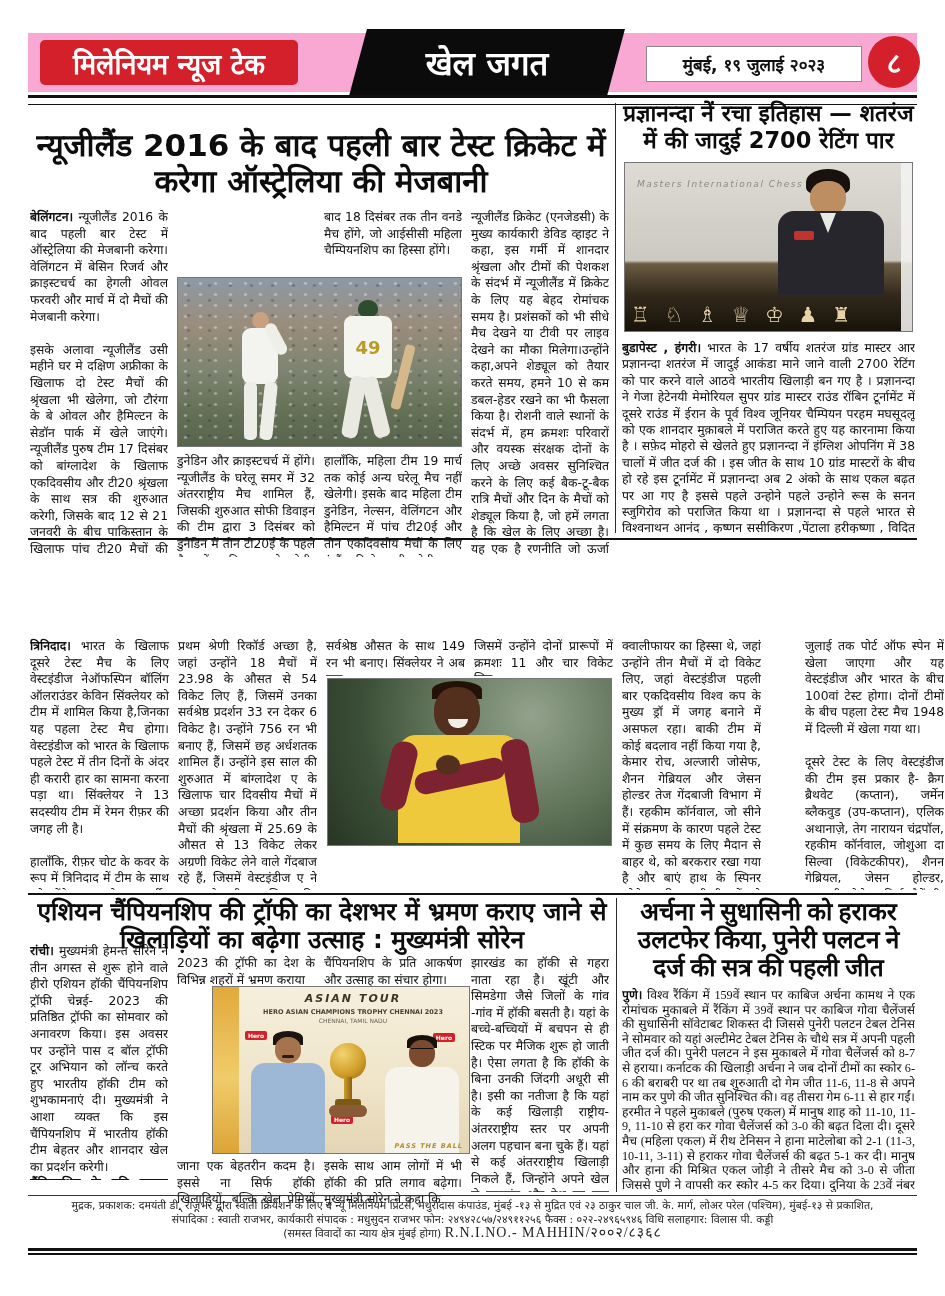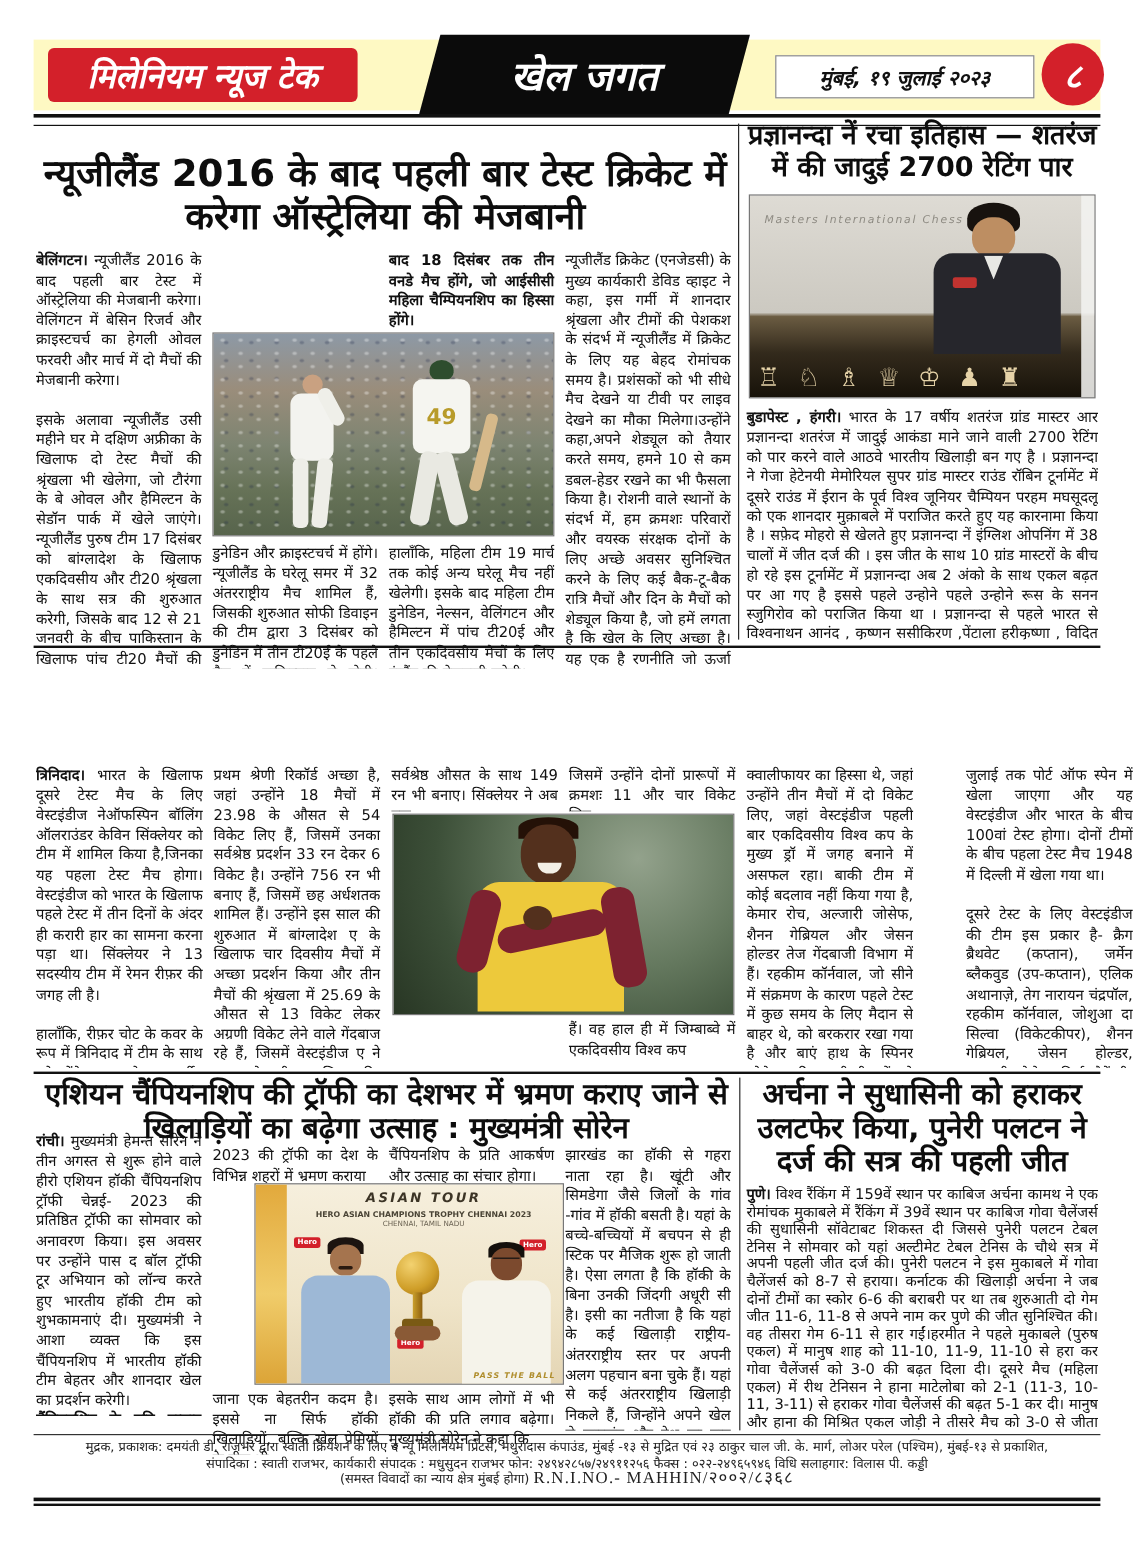--- a/index.html
+++ b/index.html
@@ -1,19 +1,19 @@
 <!DOCTYPE html>
 <html><head>
 <meta charset="utf-8">
 <style>
   html,body{margin:0;padding:0;background:#9a9a9a;}
   .page{position:relative;width:945px;height:1296px;background:#ffffff;margin:0 auto;
         font-family:"DejaVu Sans","Liberation Sans",sans-serif;color:#111;overflow:hidden;}
   
-  .masthead{position:absolute;left:28px;top:33px;width:889px;height:59px;background:#fef9c3;font-style:italic;}
+  .masthead{position:absolute;left:28px;top:33px;width:889px;height:59px;background:#f9a8d4;}
   .brandbox{position:absolute;left:12px;top:7px;width:258px;height:45px;background:#d3202a;
             border-radius:5px;display:flex;align-items:center;justify-content:center;}
   .brandbox span{color:#fff;font-weight:bold;font-size:27px;letter-spacing:0px;transform:scaleY(1.05);}
   .sectionban{position:absolute;left:330px;top:-4px;width:258px;height:67px;background:#0b0b0b;transform:skewX(-15deg);}
   .sectionban .in{transform:skewX(15deg);width:100%;height:100%;display:flex;align-items:center;justify-content:center;
             color:#fff;font-weight:bold;font-size:33px;}
   .datebox{position:absolute;left:618px;top:13px;width:214px;height:34px;background:#fff;border:1px solid #8a8a8a;
             display:flex;align-items:center;justify-content:center;font-weight:bold;font-size:17px;}
   .pagebadge{position:absolute;left:840px;top:3px;width:52px;height:52px;border-radius:50%;background:#d3202a;
             display:flex;align-items:center;justify-content:center;color:#fff;font-weight:bold;font-size:28px;}
@@ -99,21 +99,21 @@
   #art-nz .hl{font-size:31px;line-height:36px;}
   #art-chess{left:622px;top:100px;width:293px;height:433px;}
   #art-chess .hl{font-size:22.5px;line-height:27px;}
   #art-chess .body{position:absolute;left:0;top:240px;width:293px;height:193px;font-size:12.3px;
                    line-height:16.4px;text-align:justify;overflow:hidden;}
   #art-wi{left:30px;top:544px;width:887px;height:346px;}
   #art-wi .hl{font-size:36px;line-height:43px;}
   #art-wi .col{width:139px;}
   #art-hockey{left:30px;top:898px;width:584px;height:294px;}
   #art-hockey .hl{font-size:24.5px;line-height:27.5px;}
-  #art-tt{left:622px;top:898px;width:293px;height:294px;}
+  #art-tt{left:622px;top:898px;width:293px;height:294px;font-family:Liberation Serif, serif;}
   #art-tt .hl{font-size:24.5px;line-height:28px;}
   #art-tt .body{position:absolute;left:0;top:90px;width:293px;height:204px;font-size:12.2px;
                 line-height:14.6px;text-align:justify;overflow:hidden;}
   .subhead{font-weight:bold;}
   
   .footrule{position:absolute;left:28px;top:1195px;width:889px;height:1px;background:#333;}
   .footer{position:absolute;left:28px;top:1199px;width:889px;text-align:center;font-size:10.8px;line-height:13.5px;color:#222;}
   .rni{font-size:14px;font-family:"Liberation Serif","DejaVu Serif",serif;letter-spacing:1px;}
   .botrule{position:absolute;left:28px;top:1248px;width:889px;height:7px;border-top:3px solid #111;border-bottom:2px solid #111;box-sizing:border-box;}
 </style>
@@ -134,21 +134,21 @@
   </div>
   <div class="toprule"></div>
 
   <div class="art" id="art-nz">
     <div class="hl">न्यूजीलैंड 2016 के बाद पहली बार टेस्ट क्रिकेट में करेगा ऑस्ट्रेलिया की मेजबानी</div>
     <div class="col" style="left:0;top:82px;height:348px;">
       <span class="dl">बेलिंगटन।</span><span class="pre"> न्यूजीलैंड 2016 के बाद पहली बार टेस्ट में ऑस्ट्रेलिया की मेजबानी करेगा। वेलिंगटन में बेसिन रिजर्व और क्राइस्टचर्च का हेगली ओवल फरवरी और मार्च में दो मैचों की मेजबानी करेगा।
 
 इसके अलावा न्यूजीलैंड उसी महीने घर मे दक्षिण अफ्रीका के खिलाफ दो टेस्ट मैचों की श्रृंखला भी खेलेगा, जो टौरंगा के बे ओवल और हैमिल्टन के सेडॉन पार्क में खेले जाएंगे। न्यूजीलैंड पुरुष टीम 17 दिसंबर को बांग्लादेश के खिलाफ एकदिवसीय और टी20 श्रृंखला के साथ सत्र की शुरुआत करेगी, जिसके बाद 12 से 21 जनवरी के बीच पाकिस्तान के खिलाफ पांच टी20 मैचों की श्रृंखला होगी, जिससे टी20 विश्व कप के लिए उनकी तैयारी और तेज हो जाएगी। बांग्लादेश के मैच चार स्थानों -</span>
     </div>
-    <div class="col" style="left:294px;top:82px;height:66px;font-weight:bold;">बाद 18 दिसंबर तक तीन वनडे मैच होंगे, जो आईसीसी महिला चैम्पियनशिप का हिस्सा होंगे।</div>
+    <div class="col" style="left:294px;top:82px;height:66px;">बाद 18 दिसंबर तक तीन वनडे मैच होंगे, जो आईसीसी महिला चैम्पियनशिप का हिस्सा होंगे।</div>
 
     <div class="photo cricket" style="left:147px;top:150px;width:285px;height:170px;">
       <div class="cr-p1">
         <div class="cr-head"></div>
         <div class="cr-torso"></div>
         <div class="cr-arm"></div>
         <div class="cr-leg l"></div>
         <div class="cr-leg r"></div>
       </div>
       <div class="cr-p2">
@@ -203,21 +203,20 @@
       <div class="wi-hair"></div>
       <div class="wi-head"></div>
       <div class="wi-smile"></div>
       <div class="wi-torso"></div>
       <div class="wi-sleeve l"></div>
       <div class="wi-sleeve r"></div>
       <div class="wi-arm"></div>
       <div class="wi-hand"></div>
     </div>
 
-    <div class="col" style="left:444px;top:306px;height:40px;">हैं। वह हाल ही में जिम्बाब्वे में एकदिवसीय विश्व कप</div>
     <div class="col" style="left:592px;top:94px;height:252px;">क्वालीफायर का हिस्सा थे, जहां उन्होंने तीन मैचों में दो विकेट लिए, जहां वेस्टइंडीज पहली बार एकदिवसीय विश्व कप के मुख्य ड्रॉ में जगह बनाने में असफल रहा। बाकी टीम में कोई बदलाव नहीं किया गया है, केमार रोच, अल्जारी जोसेफ, शैनन गेब्रियल और जेसन होल्डर तेज गेंदबाजी विभाग में हैं। रहकीम कॉर्नवाल, जो सीने में संक्रमण के कारण पहले टेस्ट में कुछ समय के लिए मैदान से बाहर थे, को बरकरार रखा गया है और बाएं हाथ के स्पिनर जोमेल वारिकन भी टीम में बने हुए हैं। दूसरा टेस्ट 20 से 24</div>
     <div class="col pre" style="left:740px;top:94px;height:252px;margin-left:35px;">जुलाई तक पोर्ट ऑफ स्पेन में खेला जाएगा और यह वेस्टइंडीज और भारत के बीच 100वां टेस्ट होगा। दोनों टीमों के बीच पहला टेस्ट मैच 1948 में दिल्ली में खेला गया था।
 
 दूसरे टेस्ट के लिए वेस्टइंडीज की टीम इस प्रकार है- क्रैग ब्रैथवेट (कप्तान), जर्मेन ब्लैकवुड (उप-कप्तान), एलिक अथानाज़े, तेग नारायन चंद्रपॉल, रहकीम कॉर्नवाल, जोशुआ दा सिल्वा (विकेटकीपर), शैनन गेब्रियल, जेसन होल्डर, अल्जारी जोसेफ, किर्क मैकेंजी, केविन सिंक्लेयर, केमार रोच, जोमेल वारिकन।</div>
   </div>
 
   <div class="hrule" style="top:893px;height:2px;"></div>
 
   <div class="art" id="art-hockey">
     <div class="hl">एशियन चैंपियनशिप की ट्रॉफी का देशभर में भ्रमण कराए जाने से खिलाड़ियों का बढ़ेगा उत्साह : मुख्यमंत्री सोरेन</div>

